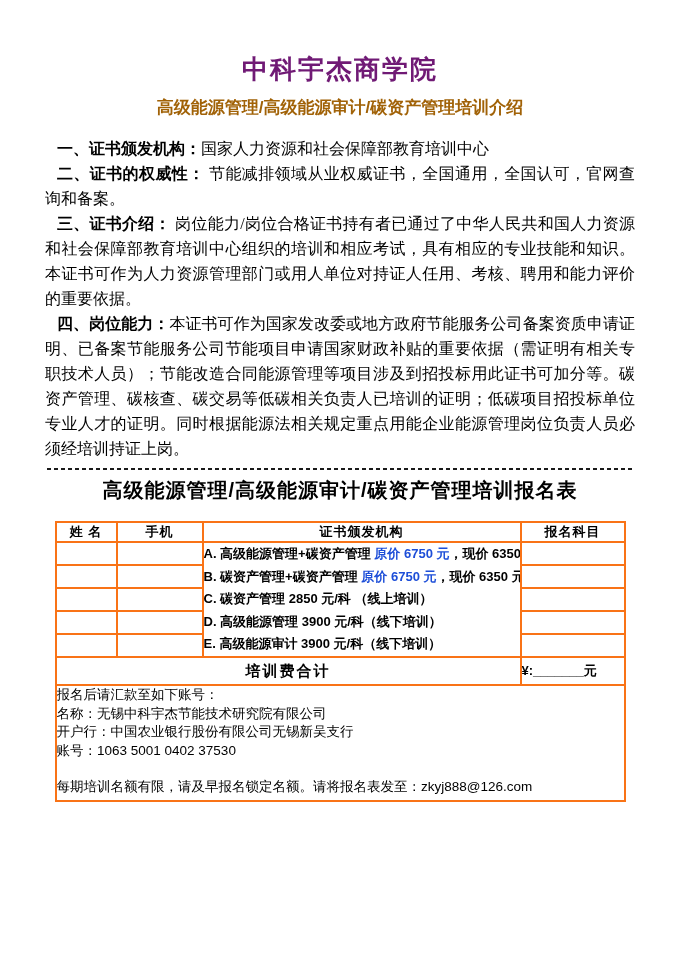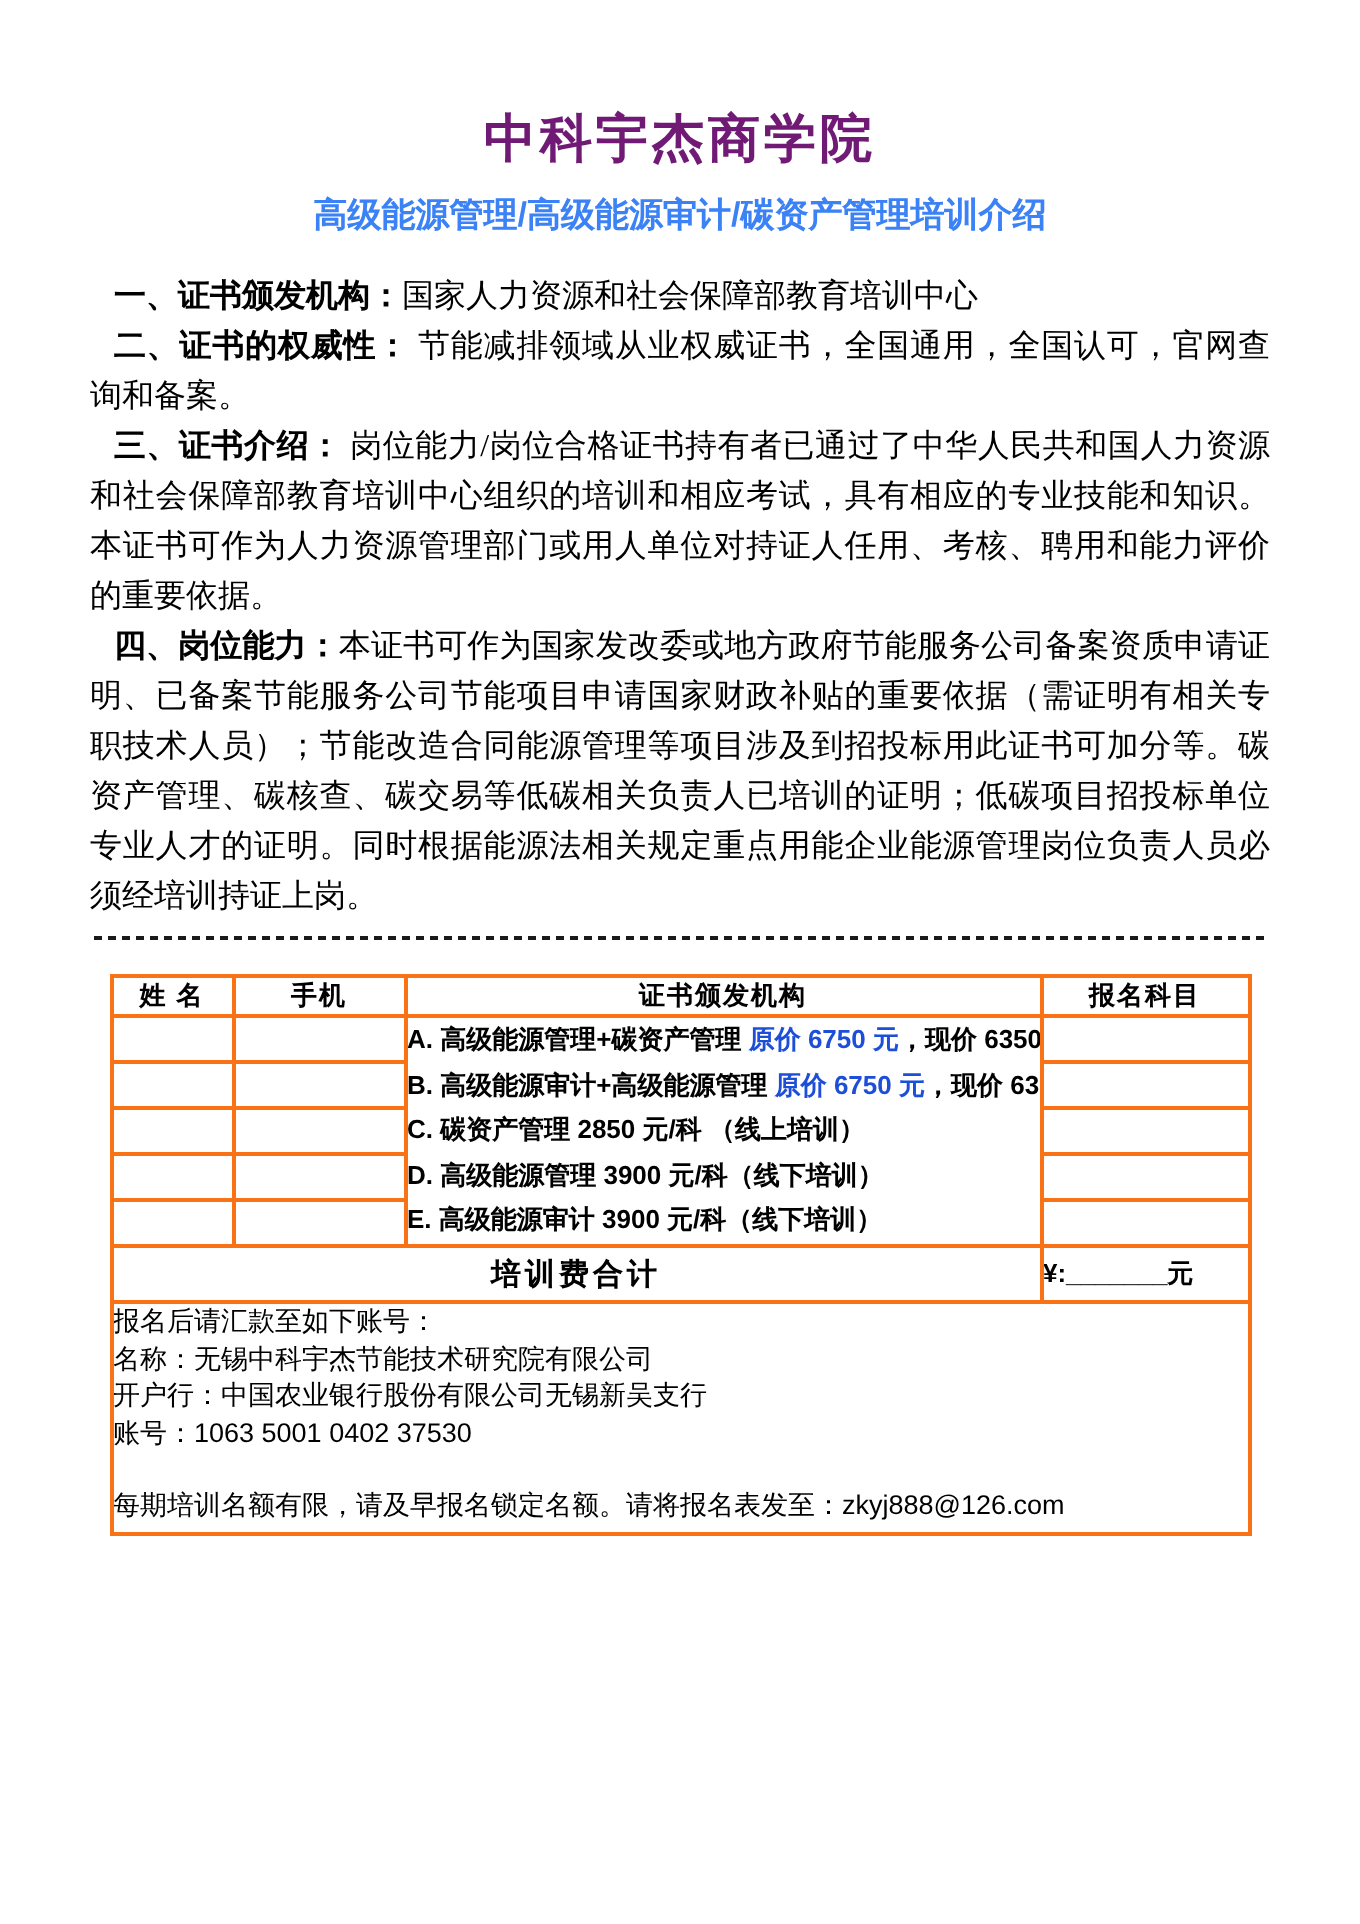--- a/index.html
+++ b/index.html
@@ -8,21 +8,21 @@
     font-family:"Liberation Serif","DejaVu Serif",serif;
     overflow:hidden;
   }
   .page{padding:0 45px;box-sizing:border-box;width:680px;height:962px;}
   .doc-title{
     margin:54px 0 0;text-align:center;color:#701a75;
     font-family:"Liberation Sans","DejaVu Sans",sans-serif;
     font-weight:bold;font-size:26px;line-height:30px;letter-spacing:2px;
   }
   .doc-subtitle{
-    margin:13px 0 0;text-align:center;color:#3b82f6;
+    margin:13px 0 0;text-align:center;color:#a16207;
     font-family:"Liberation Sans","DejaVu Sans",sans-serif;
     font-weight:bold;font-size:17px;line-height:22px;
   }
   .intro{margin-top:17px;font-size:16px;line-height:25px;text-align:justify;}
   .intro p{margin:0;}
   .intro .lbl{
     font-family:"Liberation Sans","DejaVu Sans",sans-serif;
     font-weight:bold;
     margin-left:12px;
   }
@@ -79,41 +79,42 @@
 
   <div class="intro">
     <p><span class="lbl">一、证书颁发机构：</span><span>国家人力资源和社会保障部教育培训中心</span></p>
     <p><span class="lbl">二、证书的权威性：</span><span> 节能减排领域从业权威证书，全国通用，全国认可，官网查询和备案。</span></p>
     <p><span class="lbl">三、证书介绍：</span><span> 岗位能力/岗位合格证书持有者已通过了中华人民共和国人力资源和社会保障部教育培训中心组织的培训和相应考试，具有相应的专业技能和知识。本证书可作为人力资源管理部门或用人单位对持证人任用、考核、聘用和能力评价的重要依据。</span></p>
     <p><span class="lbl">四、岗位能力：</span><span>本证书可作为国家发改委或地方政府节能服务公司备案资质申请证明、已备案节能服务公司节能项目申请国家财政补贴的重要依据（需证明有相关专职技术人员）；节能改造合同能源管理等项目涉及到招投标用此证书可加分等。碳资产管理、碳核查、碳交易等低碳相关负责人已培训的证明；低碳项目招投标单位专业人才的证明。同时根据能源法相关规定重点用能企业能源管理岗位负责人员必须经培训持证上岗。</span></p>
   </div>
 
   <div class="dashes"></div>
 
+  <h3 class="form-title">高级能源管理/高级能源审计/碳资产管理培训报名表</h3>
 
   <table class="reg">
     <colgroup>
       <col style="width:61px">
         <col style="width:86px">
         <col style="width:318px">
         <col style="width:104px">
     </colgroup>
     <tbody>
         <tr>
       <th>姓  名</th>
       <th>手机</th>
       <th>证书颁发机构</th>
       <th>报名科目</th>
     </tr>
     <tr class="blank-row">
       <td></td>
       <td></td>
       <td class="options-cell" rowspan="5">
         <div class="opt"><span>A. 高级能源管理+碳资产管理 </span><span class="red">原价 6750 元</span><span>，现价 6350 元</span></div>
-        <div class="opt"><span>B. 高级能源审计+高级能源管理 </span><span class="red">原价 6750 元</span><span>，现价 6350 元</span></div>
+        <div class="opt"><span>B. 碳资产管理+碳资产管理 </span><span class="red">原价 6750 元</span><span>，现价 6350 元</span></div>
         <div class="opt"><span>C. 碳资产管理 2850 元/科 （线上培训）</span><span class="red"></span><span></span></div>
         <div class="opt"><span>D. 高级能源管理 3900 元/科（线下培训）</span><span class="red"></span><span></span></div>
         <div class="opt"><span>E. 高级能源审计 3900 元/科（线下培训）</span><span class="red"></span><span></span></div>
       </td>
       <td></td>
     </tr>
     <tr class="blank-row">
       <td></td>
       <td></td>
       <td></td>

